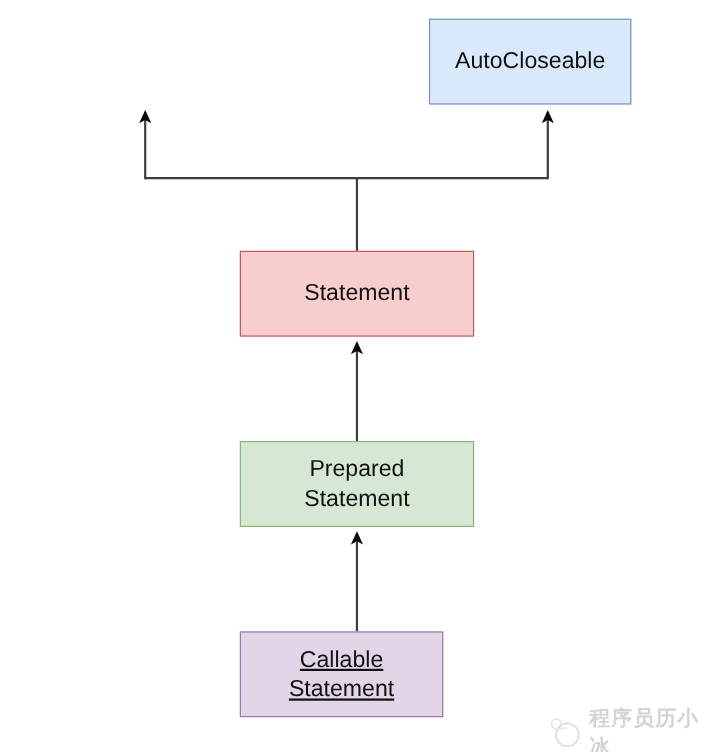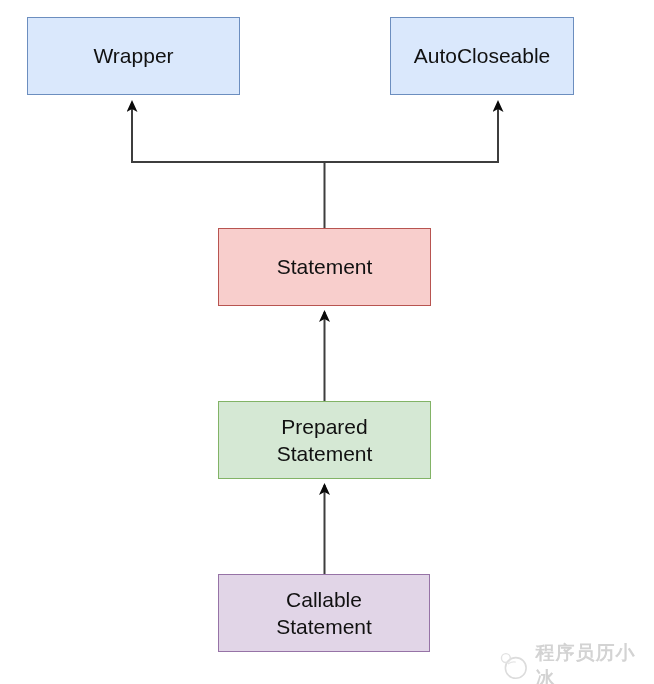--- a/index.html
+++ b/index.html
@@ -33,21 +33,21 @@
     line-height: 1.3;
     color: #111111;
     white-space: pre-line;
     border-style: solid;
     border-width: 1.5px;
   }
   .node-wrapper        { left: 27px;  top: 17px;  width: 213px; height: 78px; background: #dae8fc; border-color: #6c8ebf; }
   .node-autocloseable  { left: 390px; top: 17px;  width: 184px; height: 78px; background: #dae8fc; border-color: #6c8ebf; }
   .node-statement      { left: 218px; top: 228px; width: 213px; height: 78px; background: #f8cecc; border-color: #b85450; }
   .node-prepared       { left: 218px; top: 401px; width: 213px; height: 78px; background: #d5e8d4; border-color: #82b366; align-items: center; }
-  .node-callable       { left: 218px; top: 574px; width: 212px; height: 78px; background: #e1d5e7; border-color: #9673a6; }
+  .node-callable       { left: 218px; top: 574px; width: 185px; height: 78px; background: #e1d5e7; border-color: #9673a6; text-decoration: underline; }
   .watermark {
     position: absolute;
     left: 498px;
     top: 640px;
     display: flex;
     align-items: center;
     gap: 6px;
     color: #d3d3d3;
   }
   .watermark-text {
@@ -76,23 +76,20 @@
 
     <path d="M132,163 L132,102" stroke="#3d3d3d" stroke-width="2" fill="none" marker-end="url(#arrowhead)"></path>
 
     <path d="M498,163 L498,102" stroke="#3d3d3d" stroke-width="2" fill="none" marker-end="url(#arrowhead)"></path>
 
     <path d="M324.5,401 L324.5,312" stroke="#3d3d3d" stroke-width="2" fill="none" marker-end="url(#arrowhead)"></path>
 
     <path d="M324.5,574 L324.5,485" stroke="#3d3d3d" stroke-width="2" fill="none" marker-end="url(#arrowhead)"></path>
   </svg>
 
-  <div class="node node-wrapper">
-    <span>Wrapper</span>
-  </div>
 
   <div class="node node-autocloseable">
     <span>AutoCloseable</span>
   </div>
 
   <div class="node node-statement">
     <span>Statement</span>
   </div>
 
   <div class="node node-prepared">

